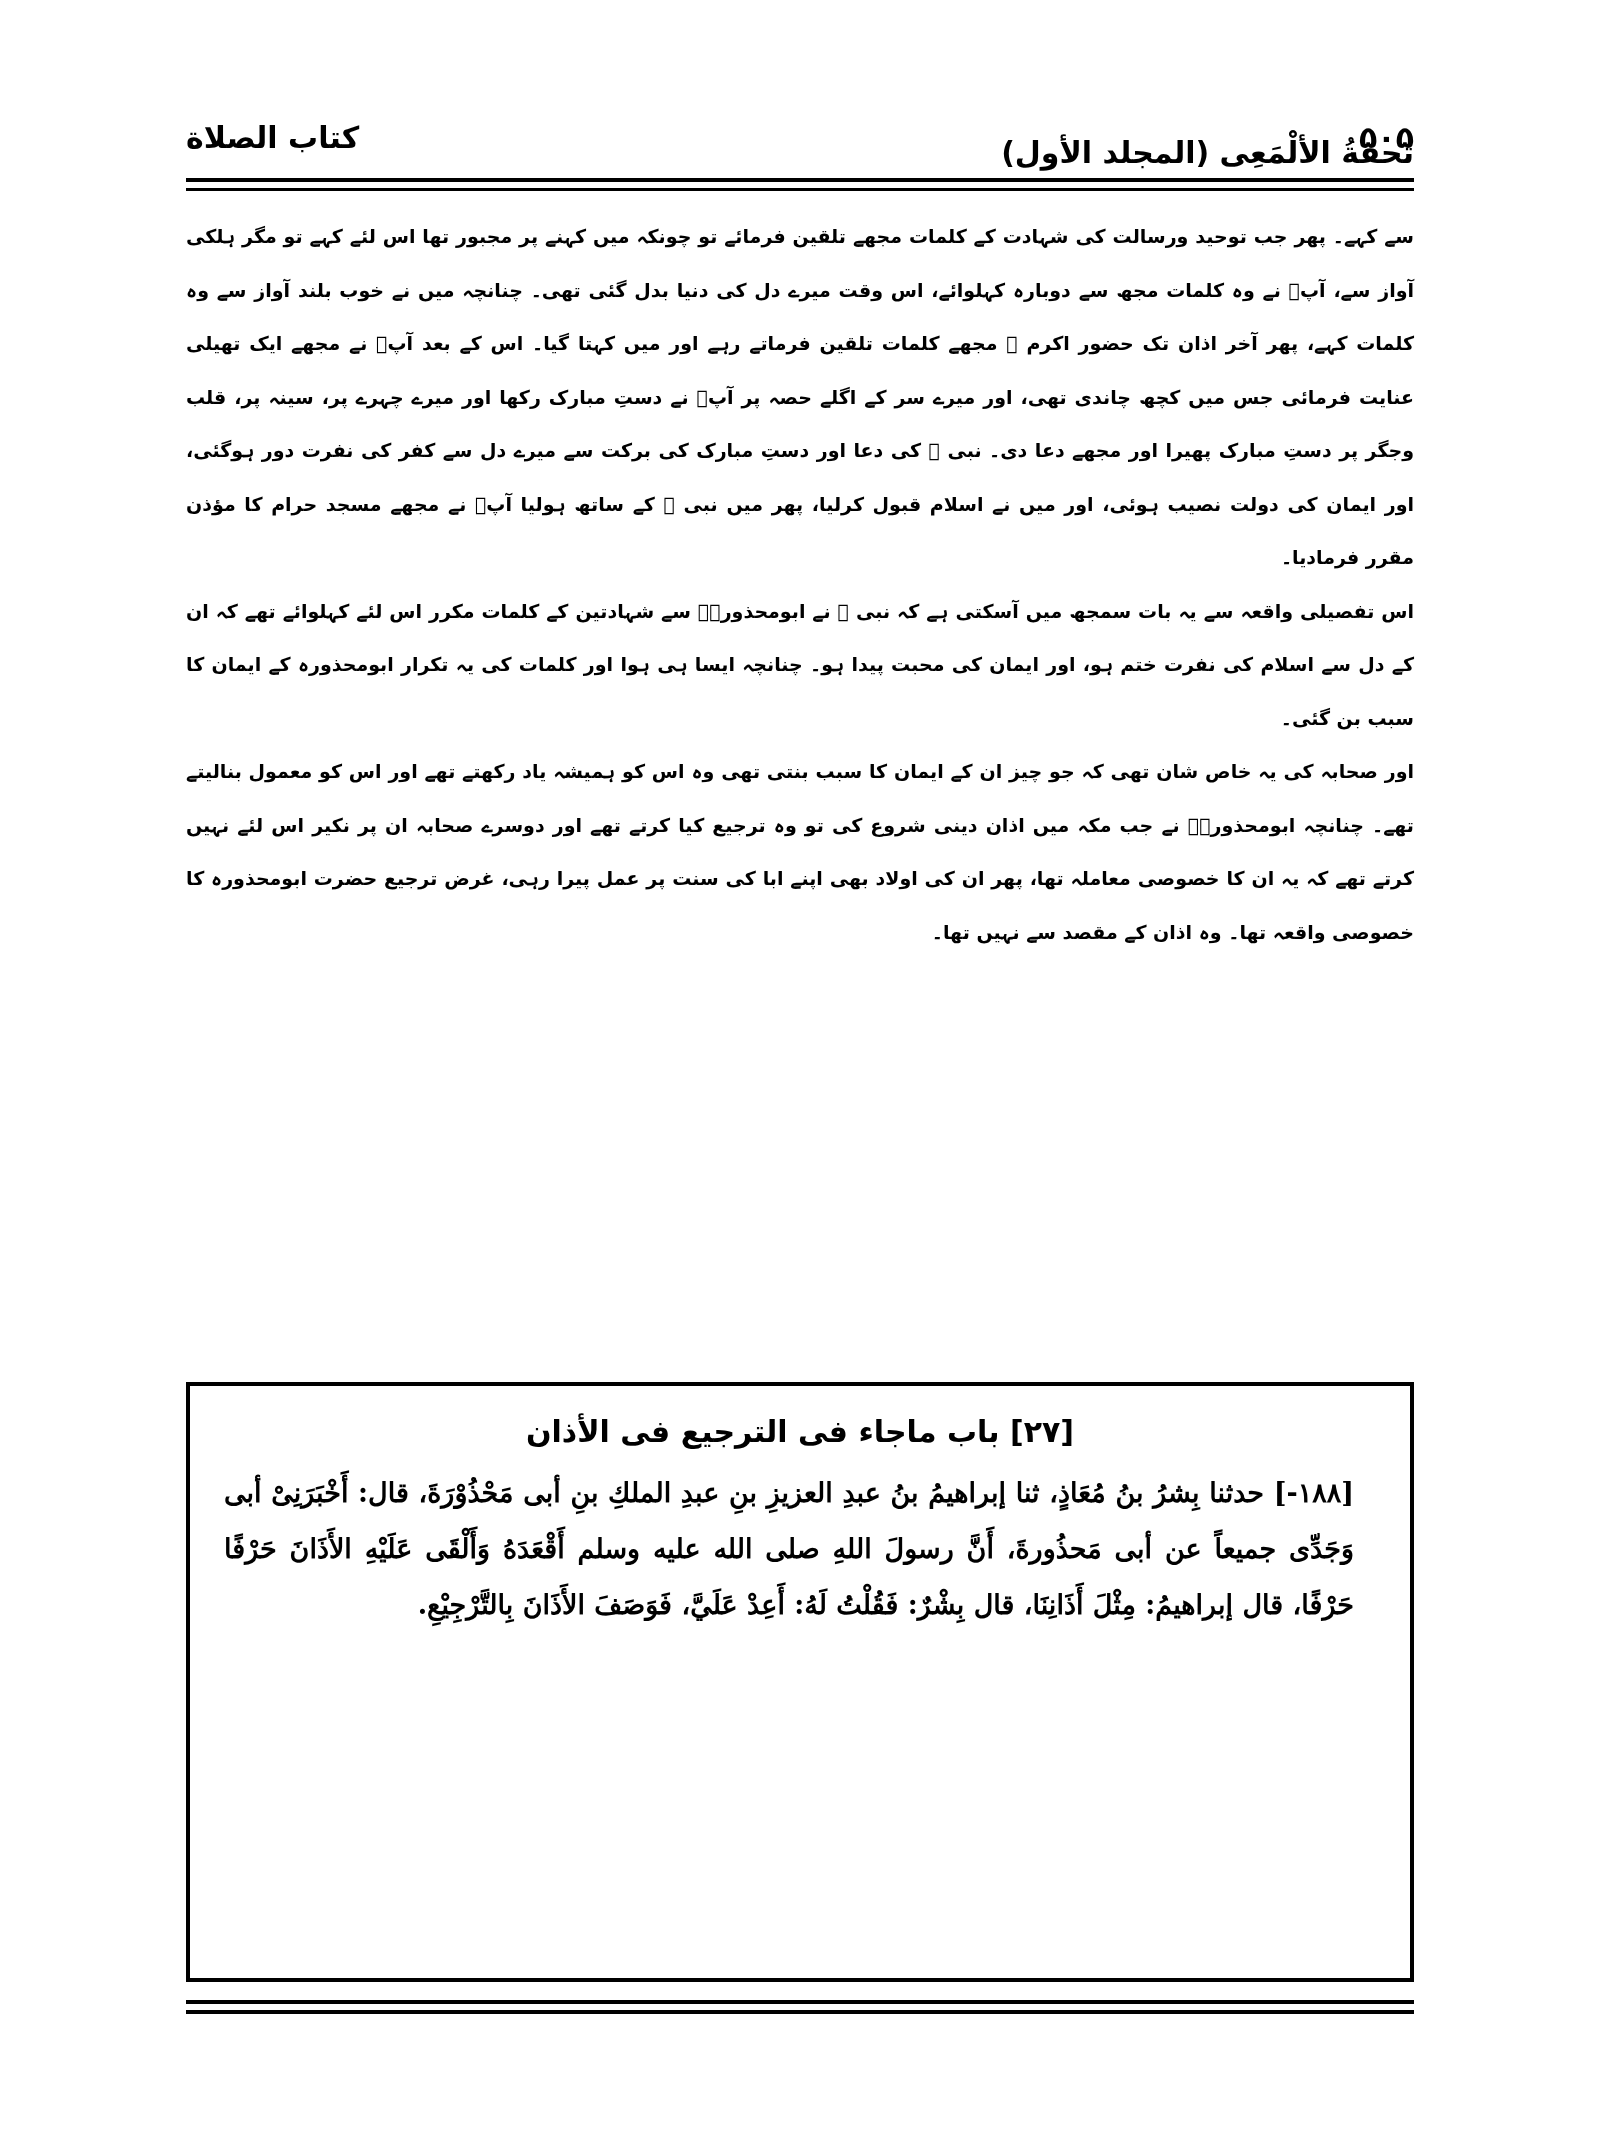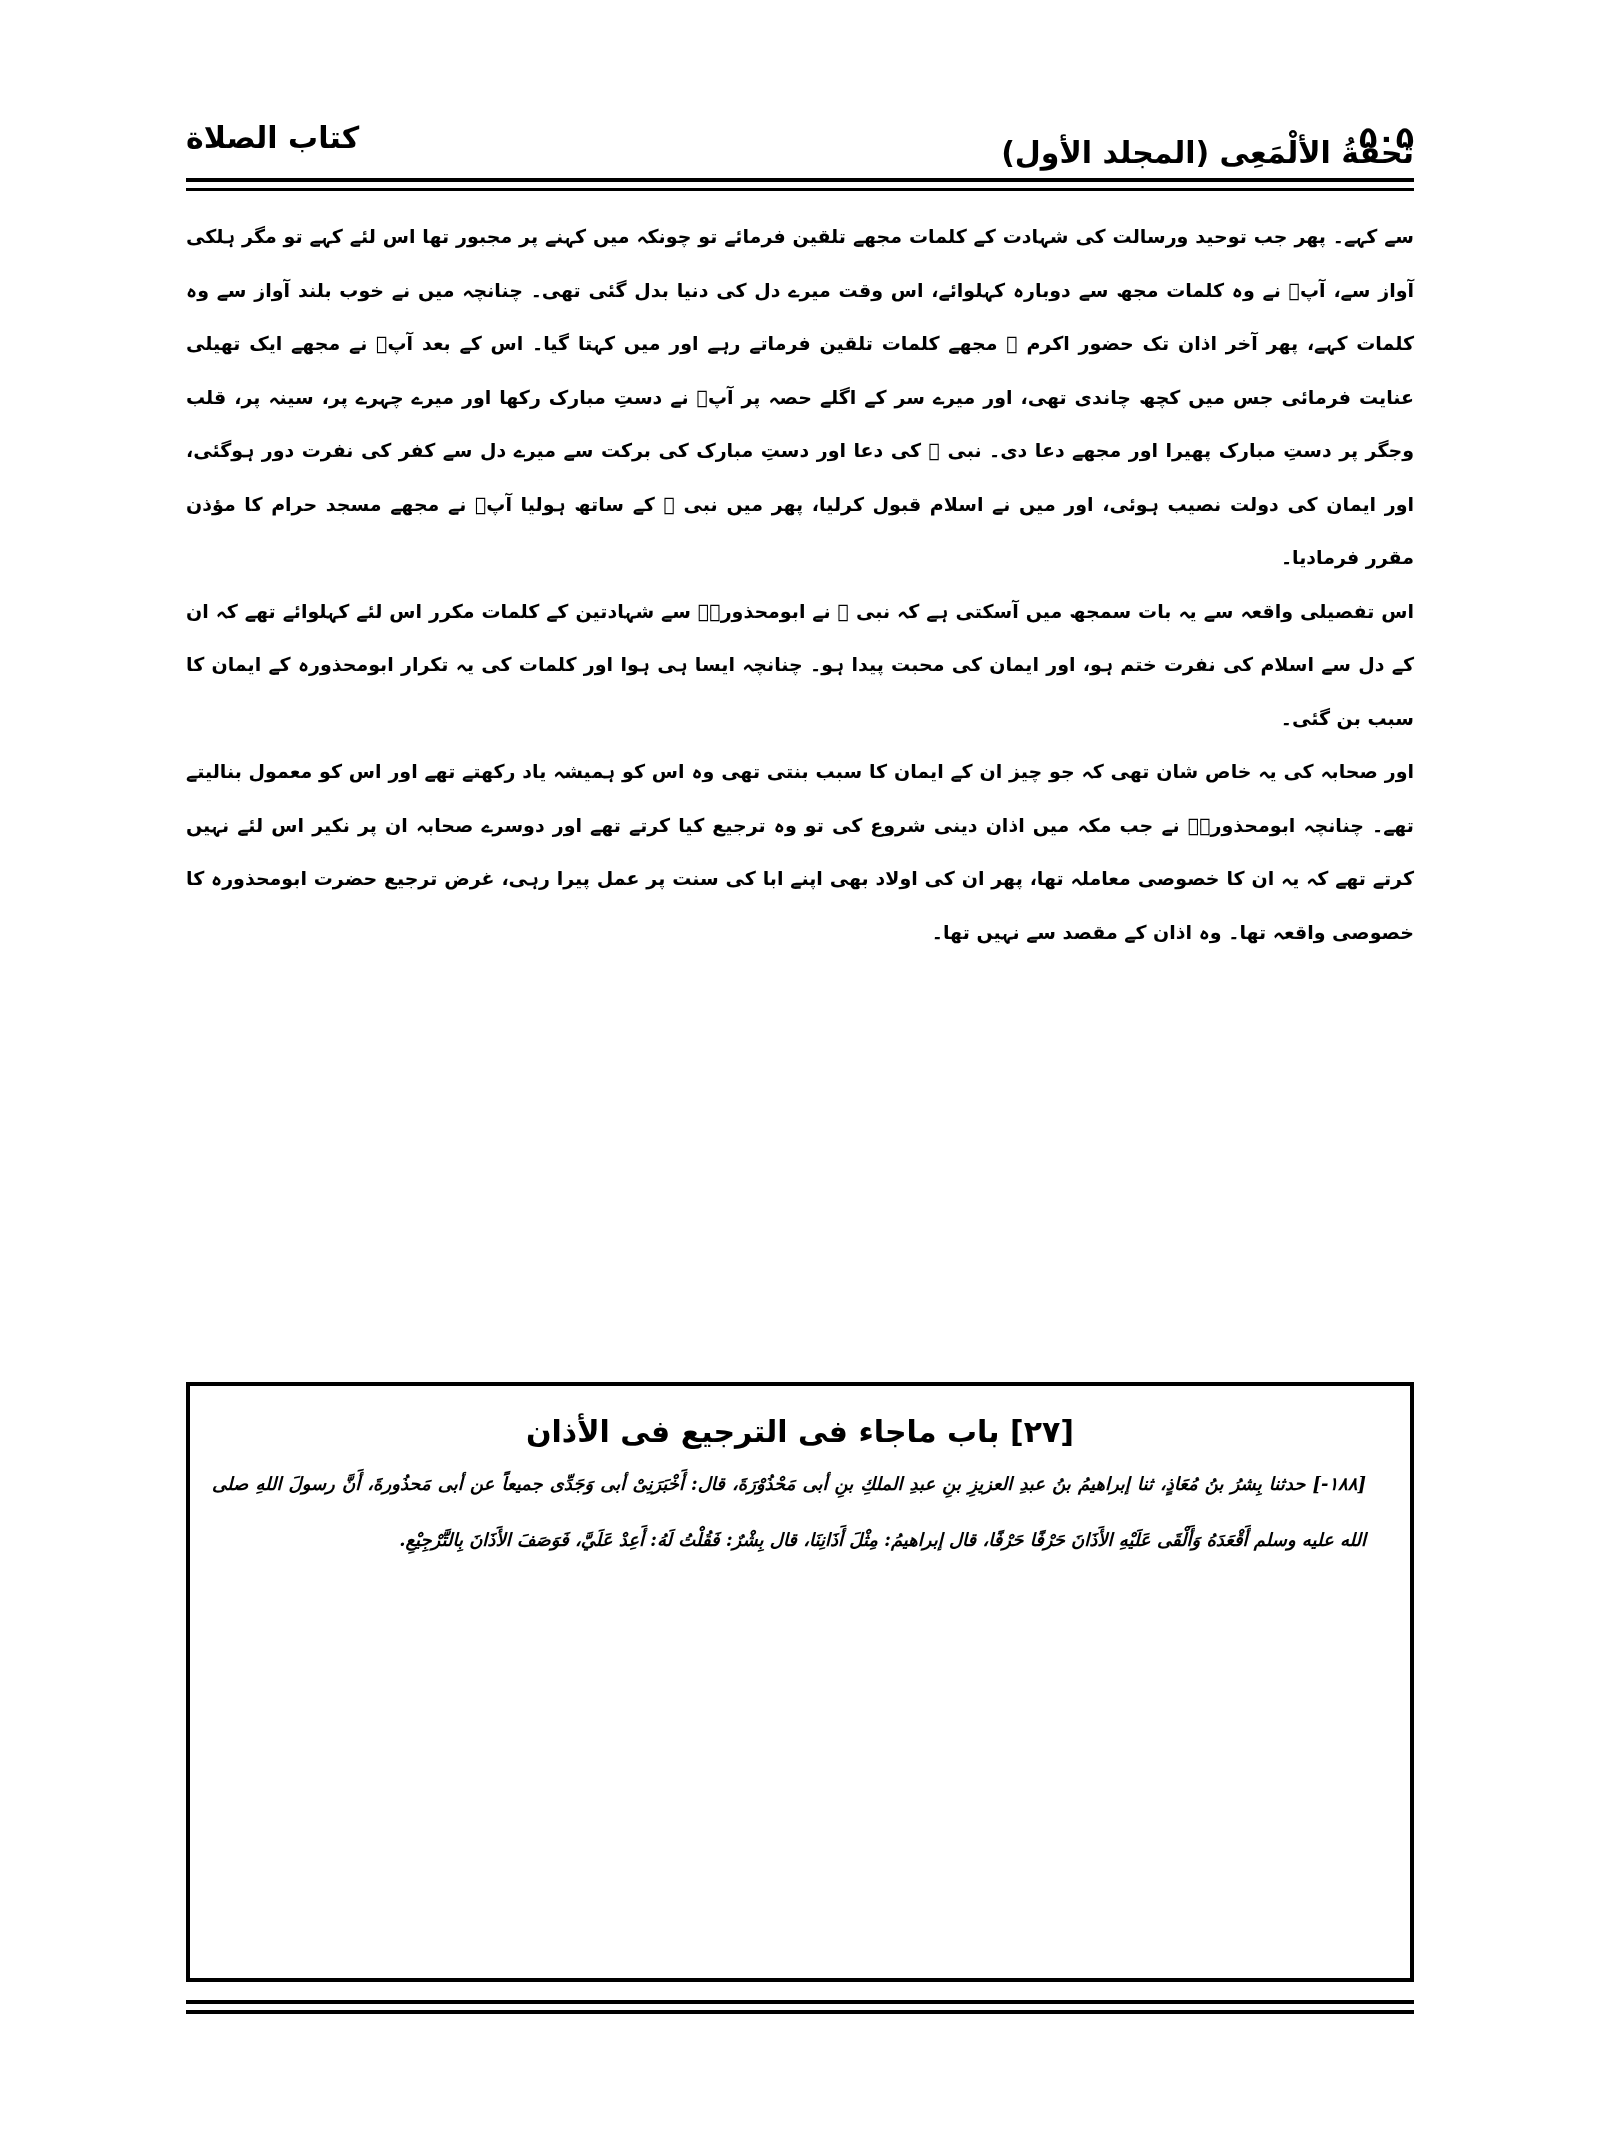--- a/index.html
+++ b/index.html
@@ -6,22 +6,22 @@
   body { width:1600px; height:2152px; position:relative; overflow:hidden; color:#000; }
   .page { position:absolute; left:186px; top:0; width:1228px; direction:rtl; }
   .hdr { position:absolute; top:120px; left:0; right:0; height:50px; font-family:"DejaVu Sans", sans-serif; font-weight:bold; font-size:30px; }
   .hdr .book { position:absolute; right:0; top:15px; }
   .hdr .pno { position:absolute; left:0; right:0; text-align:right; top:0; }
   .hdr .chap { position:absolute; left:0; top:0; }
   .rule { position:absolute; left:0; right:0; border-top:4px solid #000; }
   .body-text { position:absolute; top:210px; left:0; right:0; font-family:"DejaVu Sans", sans-serif; font-weight:bold; font-size:19px; line-height:53.5px; text-align:justify; }
   .body-text p { margin:0; }
   .box { position:absolute; top:1382px; left:0; right:0; height:600px; border:4px solid #000; box-sizing:border-box; padding:18px 22px 0 22px; font-family:"DejaVu Serif", serif; font-weight:bold; }
-  .box h2 { margin:10px 0 7px 0; text-align:center; font-size:30px; font-family:"DejaVu Sans", sans-serif; }
-  .box p { margin:0; font-size:18px; line-height:56px; text-align:justify;font-style:italic; }
+  .box h2 { margin:10px 0 16px 0; text-align:center; font-size:30px; font-family:"DejaVu Sans", sans-serif; }
+  .box p { margin:12px; font-size:27px; line-height:56px; text-align:justify; }
   .box p.indent { padding-right:22px; }
 </style>
 </head>
 <body>
 
 <div class="page">
   <div class="hdr">
     <span class="book">تحفةُ الألْمَعِی (المجلد الأول)</span>
     <span class="pno">۵۰۵</span>
     <span class="chap">کتاب الصلاة</span>

